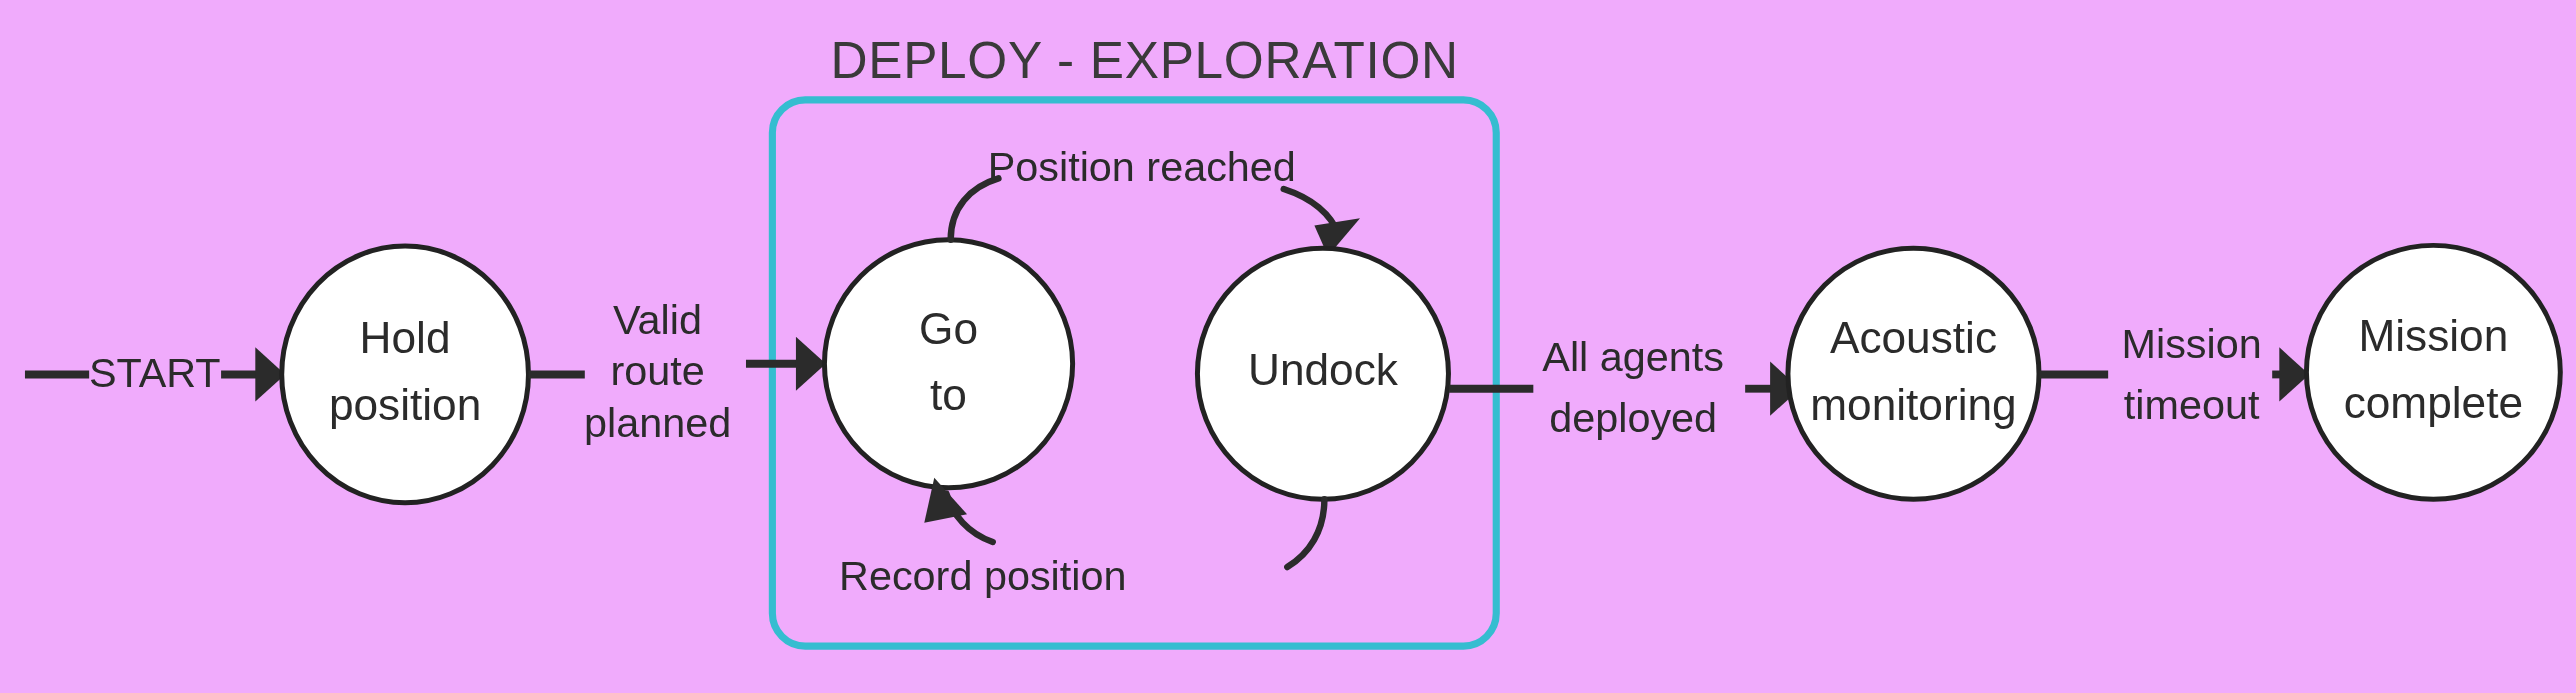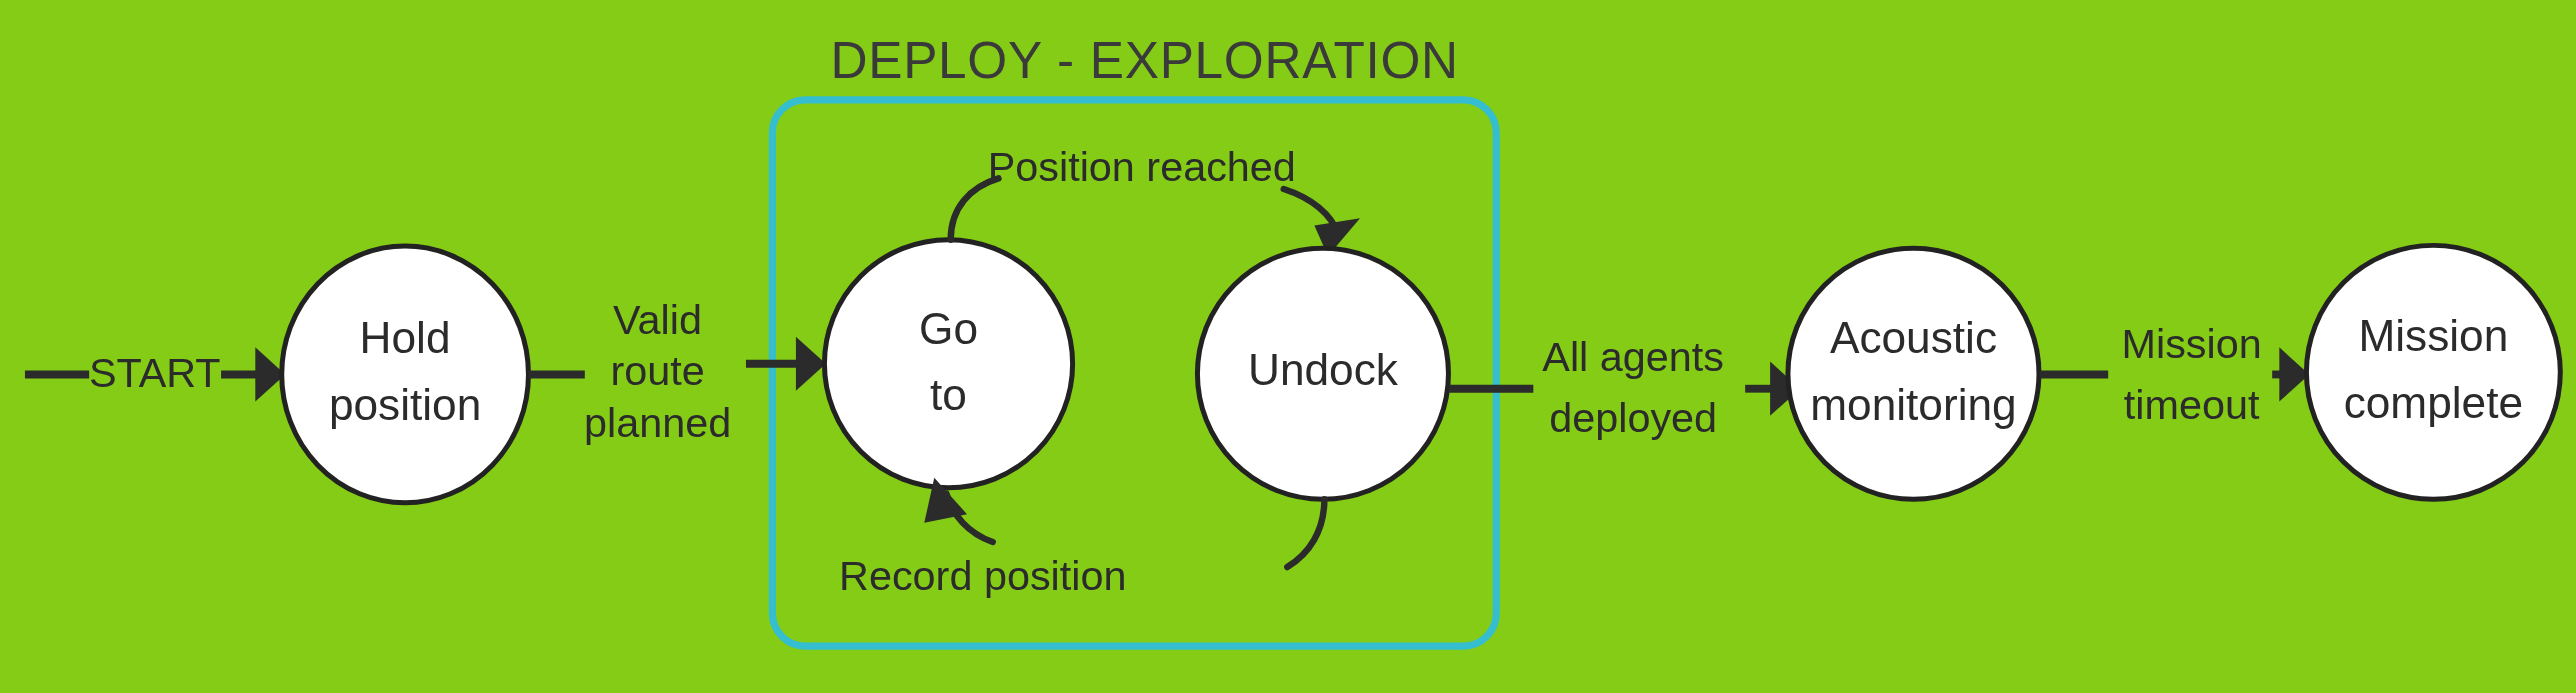--- a/index.html
+++ b/index.html
@@ -10,21 +10,21 @@
   body {
     width: 2576px;
     height: 694px;
     overflow: hidden;
     font-family: "Liberation Sans", sans-serif;
   }
   #diagram-root {
     position: relative;
     width: 2576px;
     height: 694px;
-    background: #84cc16;
+    background: #f0abfc;
   }
   svg#state-machine {
     display: block;
     width: 2576px;
     height: 694px;
   }
   .node-shape {
     fill: #ffffff;
     stroke: #222222;
     stroke-width: 7;

